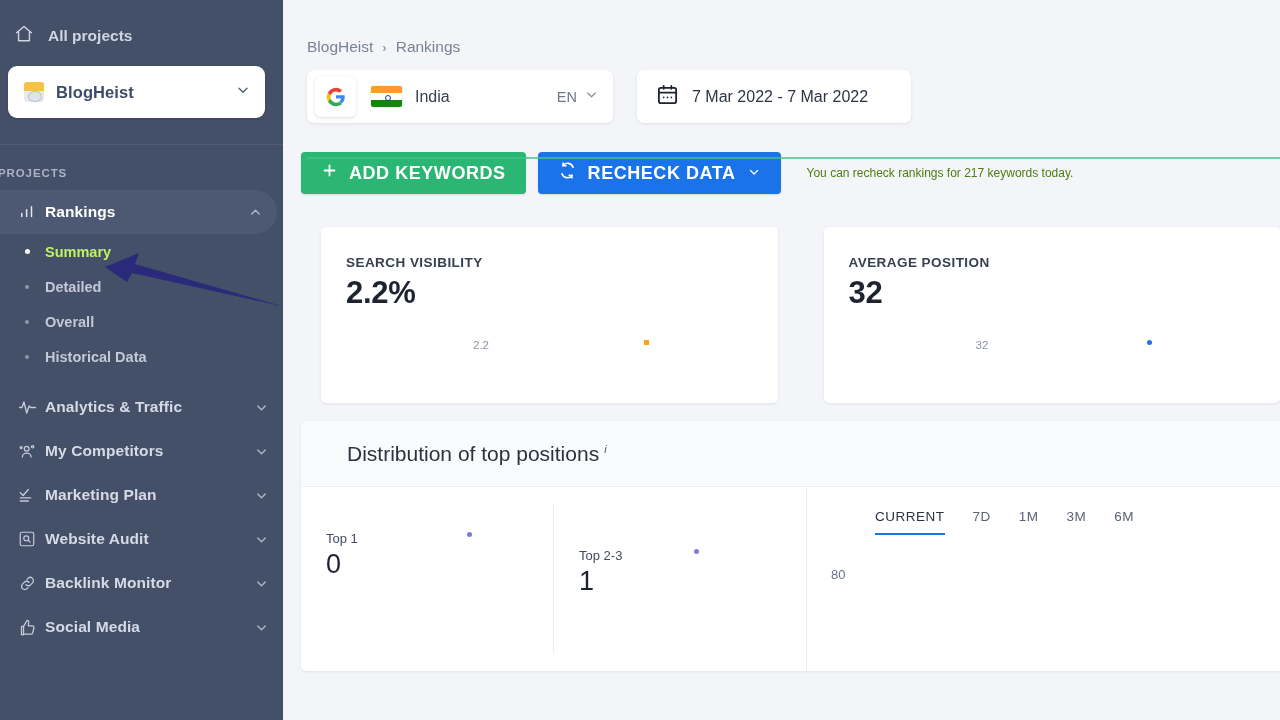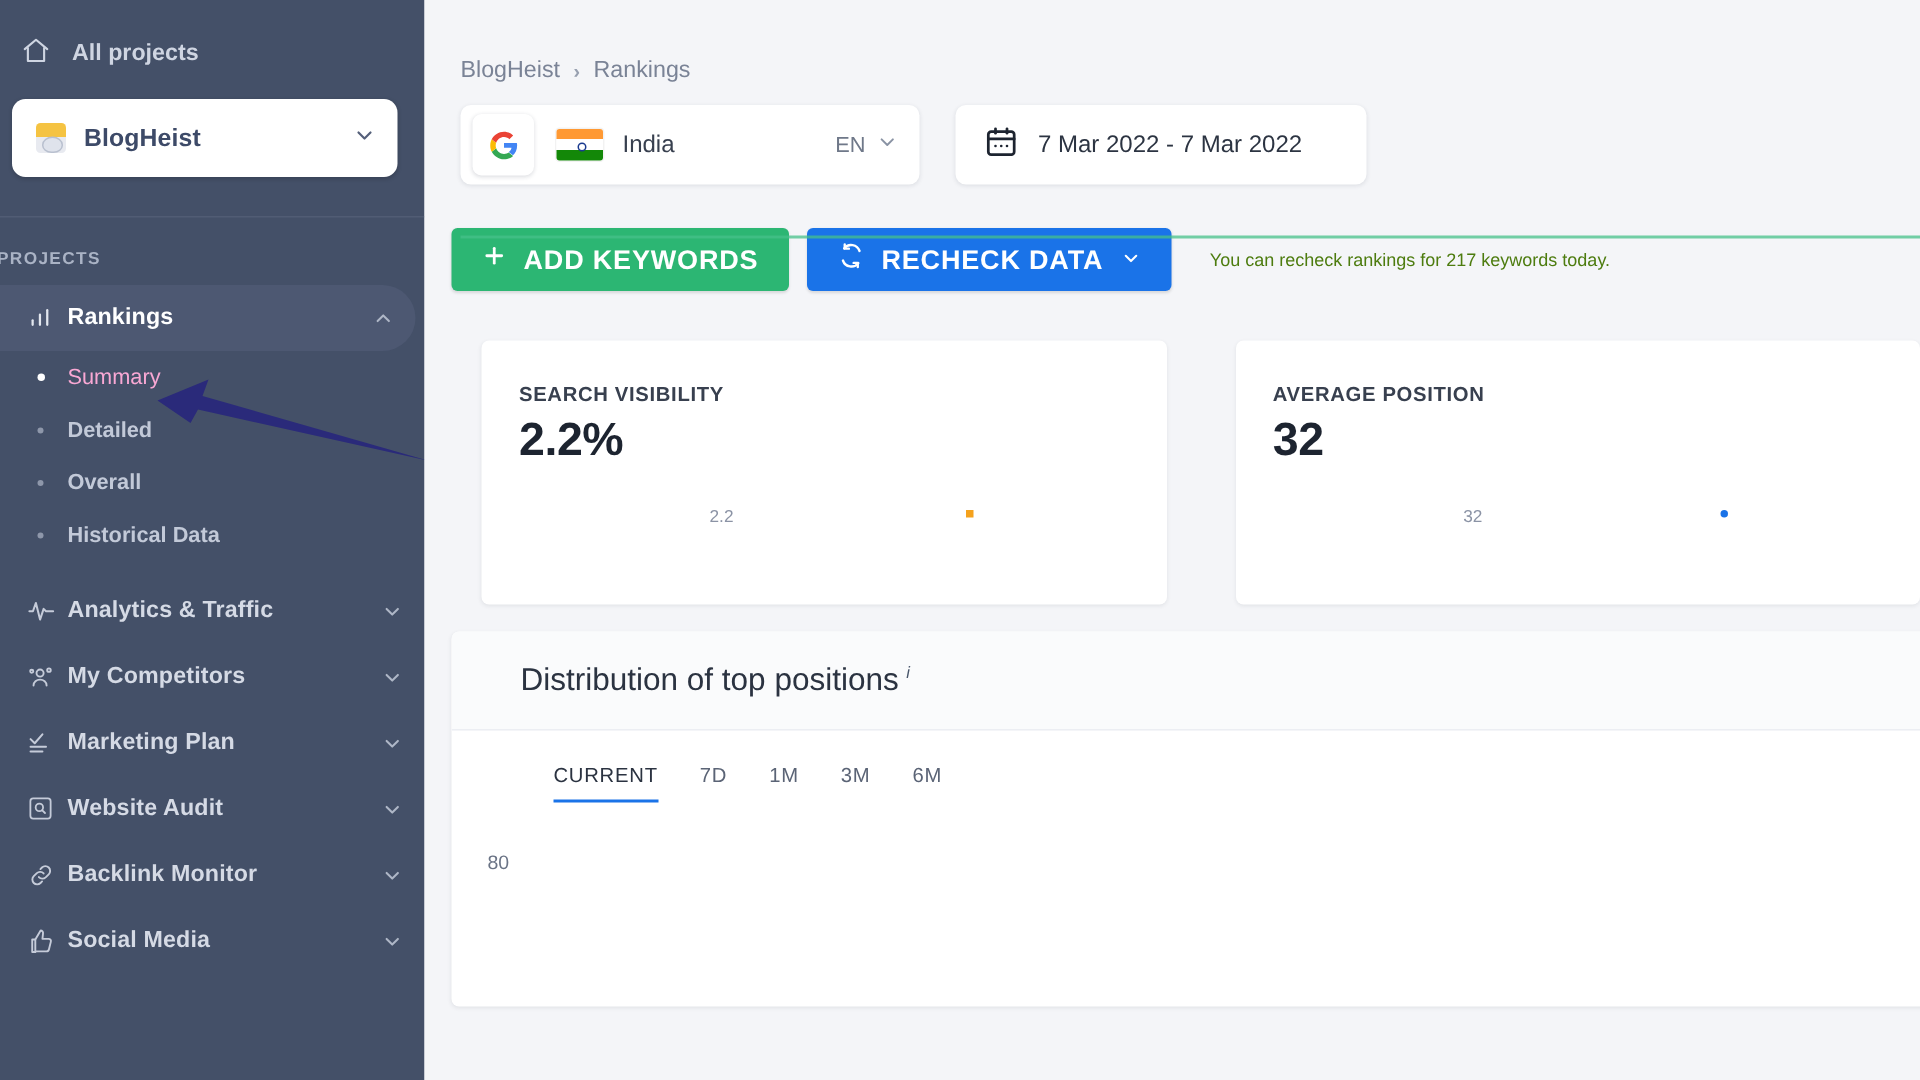--- a/index.html
+++ b/index.html
@@ -71,21 +71,21 @@
   .nav-item.active .txt { color:#ffffff; }
   .nav-item.active .ico { color:#e3e7ef; }
 
   .sub-item {
     display:flex; align-items:center; height:35px; padding-left:9px; cursor:pointer;
   }
   .sub-dot { width:36px; flex:0 0 36px; display:flex; align-items:center; justify-content:center; }
   .sub-dot i { width:4px;height:4px;border-radius:50%;background:#8e97aa; display:block;}
   .sub-item.cur .sub-dot i { width:5px;height:5px;background:#ffffff; }
   .sub-txt { font-size:14.5px; color:#c2c9d8; font-weight:700; }
-  .sub-item.cur .sub-txt { color:#f9a8d4; font-weight:400; }
+  .sub-item.cur .sub-txt { color:#bef264; font-weight:700; }
 
   .nav-gap { height:11px; }
 
   .arrow-ann { position:absolute; left:95px; top:248px; pointer-events:none; }
 
   
   .main { flex:1; height:720px; position:relative; overflow:hidden; background:#f4f5f8; }
 
   .crumbs { display:flex; align-items:center; gap:9px; padding:38px 0 0 24px; }
   .crumbs a { font-size:15.5px; color:#7a8396; text-decoration:none; cursor:pointer;}
@@ -445,20 +445,32 @@
     </div>
 
     <section class="panel">
       <div class="panel-hd">
         <span class="panel-ttl">
           <span>Distribution of top positions</span><sup>i</sup>
         </span>
       </div>
 
       <div class="panel-bd">
+        <div class="dist">
+          <div class="dist-col">
+            <span class="dist-lbl">Top 1</span>
+            <span class="dist-val">0</span>
+            <span class="dist-dot" style="left:166px;top:45px;"></span>
+          </div>
+          <div class="dist-col">
+            <span class="dist-lbl">Top 2-3</span>
+            <span class="dist-val">1</span>
+            <span class="dist-dot" style="left:140px;top:45px;"></span>
+          </div>
+        </div>
 
         <div class="chart-side">
           <div class="tabs">
             <span class="tab on">CURRENT</span>
             <span class="tab">7D</span>
             <span class="tab">1M</span>
             <span class="tab">3M</span>
             <span class="tab">6M</span>
           </div>
 

